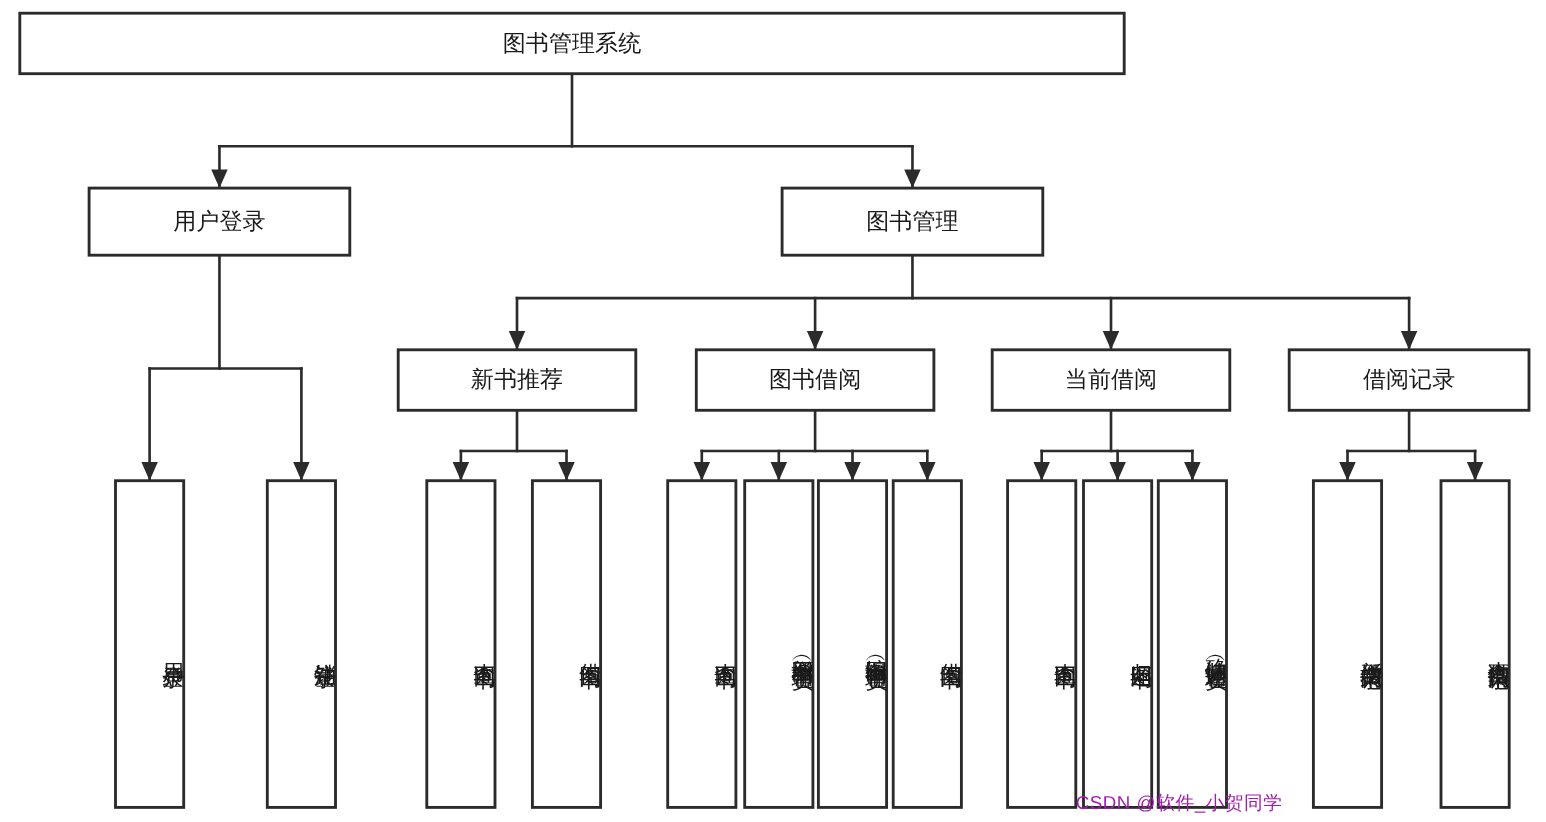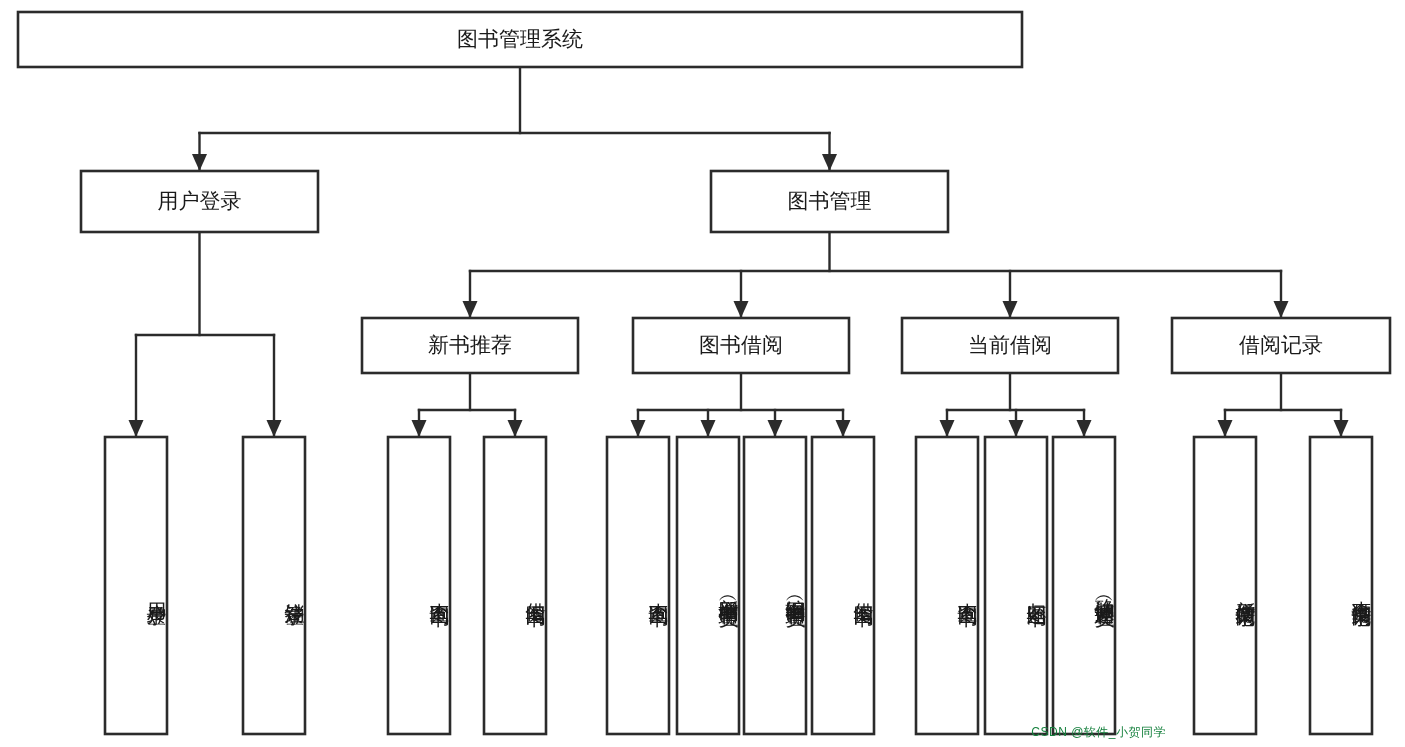--- a/index.html
+++ b/index.html
@@ -63,22 +63,22 @@
     align-items: flex-start;
     justify-content: center;
     white-space: nowrap;
     pointer-events: none;
   }
   .watermark {
     position: absolute;
     right: 8px;
     bottom: 6px;
     font-family: "Liberation Sans", "DejaVu Sans", sans-serif;
-    font-size: 12px;
-    color: #15803d;
+    font-size: 17px;
+    color: #a21caf;
     letter-spacing: 0.5px;
     user-select: none;
     white-space: nowrap;
   }
 </style>
 </head>
 <body>
 
 <div id="diagram-root">
 

